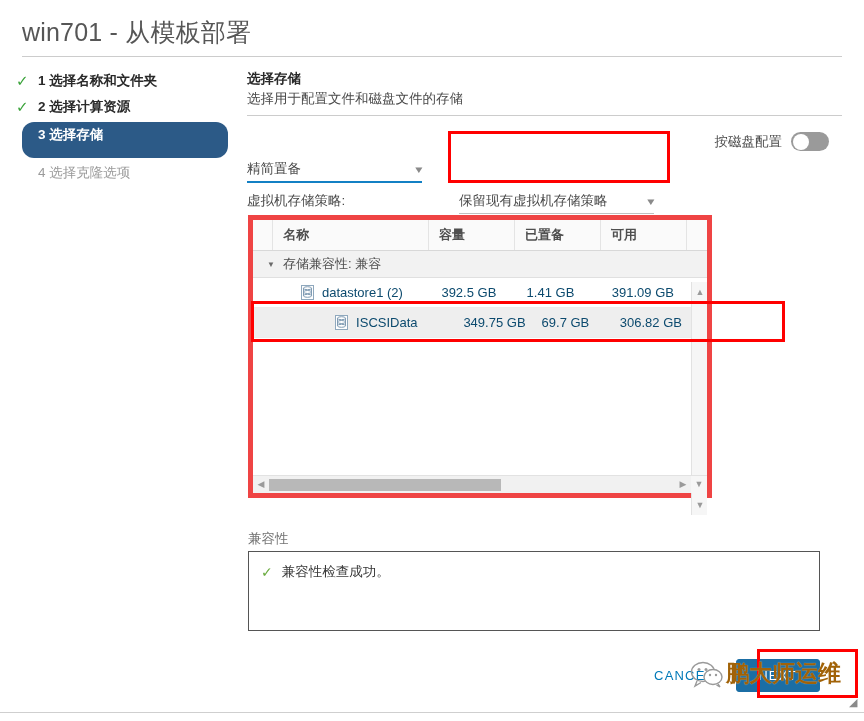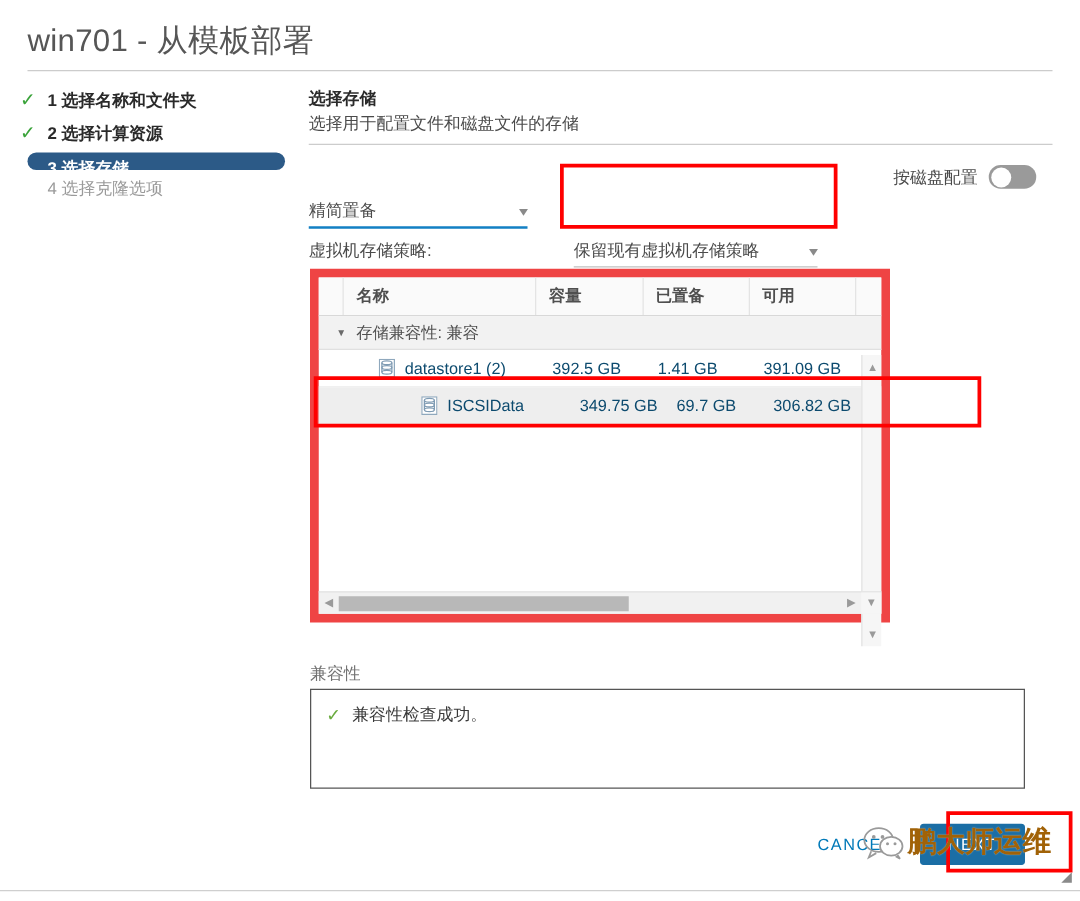--- a/index.html
+++ b/index.html
@@ -68,21 +68,21 @@
   .step.done { color: #2a2a2a; font-weight: bold; }
   .step.active {
     margin-left: 22px;
     padding-left: 16px;
     width: 190px;
     background: #2e5c8a;
     background: #2c5a87;
     color: #ffffff;
     font-weight: bold;
     border-radius: 12px;
-    height: 14px;
+    height: 36px;
     line-height: 25px;
   }
   .step.pending { color: #9a9a9a; }
 
   
   #panel {
     position: absolute;
     left: 247px;
     top: 70px;
     width: 600px;
@@ -163,21 +163,21 @@
     transform: scaleX(1.3);
   }
 
   
   #table {
     position: absolute;
     left: 1px;
     top: 145px;
     width: 464px;
     height: 283px;
-    border: 7px solid #ef4444;
+    border: 5px solid #ef4444;
     background: #ffffff;
     box-sizing: border-box;
   }
   #thead {
     display: flex;
     height: 31px;
     background: #fafafa;
     border-bottom: 1px solid #d8d8d8;
     box-sizing: border-box;
   }

